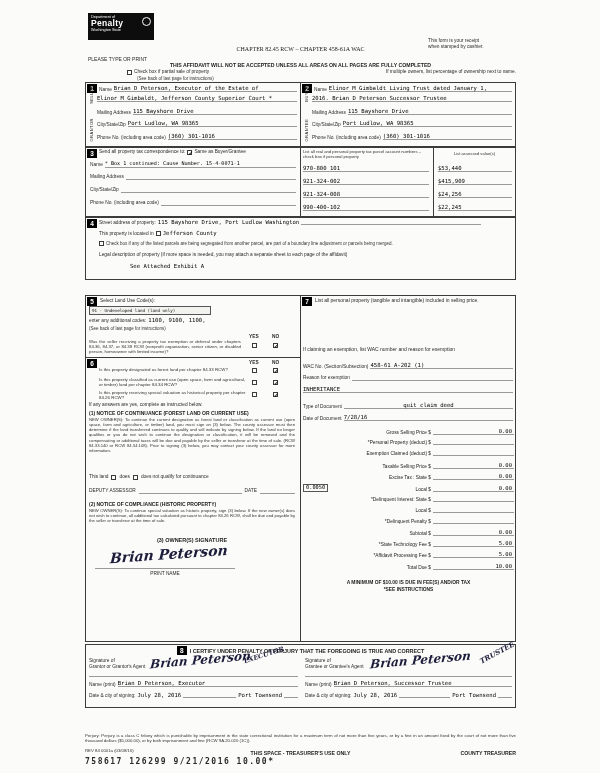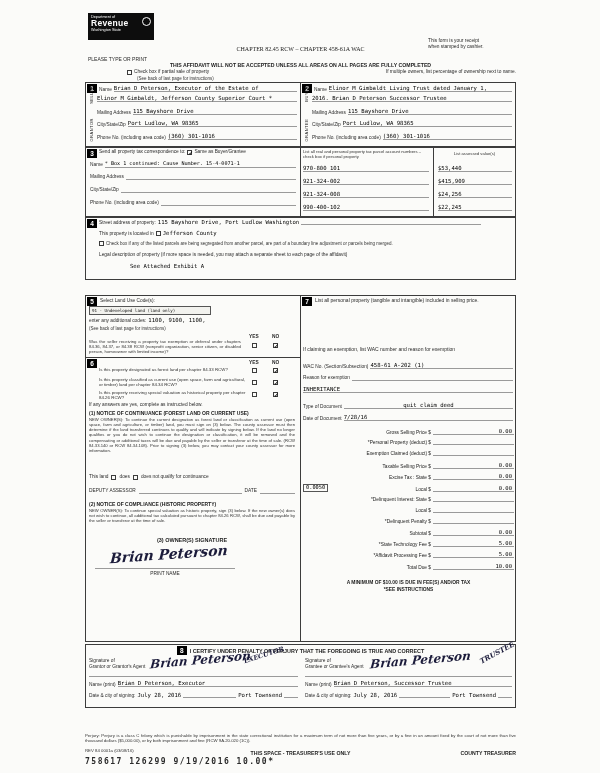--- a/index.html
+++ b/index.html
@@ -27,21 +27,21 @@
   .ratebox{border:1px solid #555;font-family:"DejaVu Sans Mono",monospace;font-size:5.3px;padding:0 2px;margin-right:auto;color:#000}
   .just{text-align:justify}
 </style>
 </head>
 <body>
 
 <div class="sheet">
 
   <div class="abs" style="left:88px;top:13px;width:66px;height:27px;background:#0d0d0d;color:#fff;padding:2px 3px;">
     <div style="font-size:3.8px">Department of</div>
-    <div style="font-size:8.5px;font-weight:bold;letter-spacing:.3px;line-height:1.05">Revenue</div>
+    <div style="font-size:8.5px;font-weight:bold;letter-spacing:.3px;line-height:1.05">Penalty</div>
     <div style="font-size:3.8px">Washington State</div>
     <span style="position:absolute;right:3px;top:4px;width:9px;height:9px;border:1px solid #fff;border-radius:50%"></span>
   </div>
 
   <div class="abs ser" style="left:85px;top:46px;width:431px;text-align:center;font-size:6px">CHAPTER 82.45 RCW – CHAPTER 458-61A WAC</div>
 
   <div class="abs" style="left:428px;top:38px;width:88px">
     <div class="lbl">This form is your receipt</div>
     <div class="lbl">when stamped by cashier.</div>
   </div>
@@ -367,15 +367,15 @@
     <span class="val">July 28, 2016</span>
     <span class="fill"></span>
     <span class="val">Port  Townsend</span>
     <span class="fill" style="max-width:14px"></span>
   </div>
 
   <div class="abs sm just" style="left:85px;top:733px;width:431px;font-size:4.3px">Perjury: Perjury is a class C felony which is punishable by imprisonment in the state correctional institution for a maximum term of not more than five years, or by a fine in an amount fixed by the court of not more than five thousand dollars ($5,000.00), or by both imprisonment and fine (RCW 9A.20.020 (1C)).</div>
   <div class="abs sm" style="left:85px;top:748px;font-size:4.3px">REV 84 0001a (03/08/16)</div>
   <div class="abs bold" style="left:85px;top:750px;width:431px;text-align:center;font-size:5.2px">THIS SPACE - TREASURER'S USE ONLY</div>
   <div class="abs bold" style="left:430px;top:750px;width:86px;text-align:right;font-size:5.2px">COUNTY TREASURER</div>
-  <div class="abs" style="left:85px;top:757px;font-family:'DejaVu Sans Mono',monospace;font-size:8px;font-weight:bold;letter-spacing:1.5px;color:#2b2b2b">758617 126299 9/19/2016 10.00*</div>
+  <div class="abs" style="left:85px;top:757px;font-family:'DejaVu Sans Mono',monospace;font-size:8px;font-weight:bold;letter-spacing:1.5px;color:#2b2b2b">758617 126299 9/21/2016 10.00*</div>
 
 </div>
 
 </body></html>

